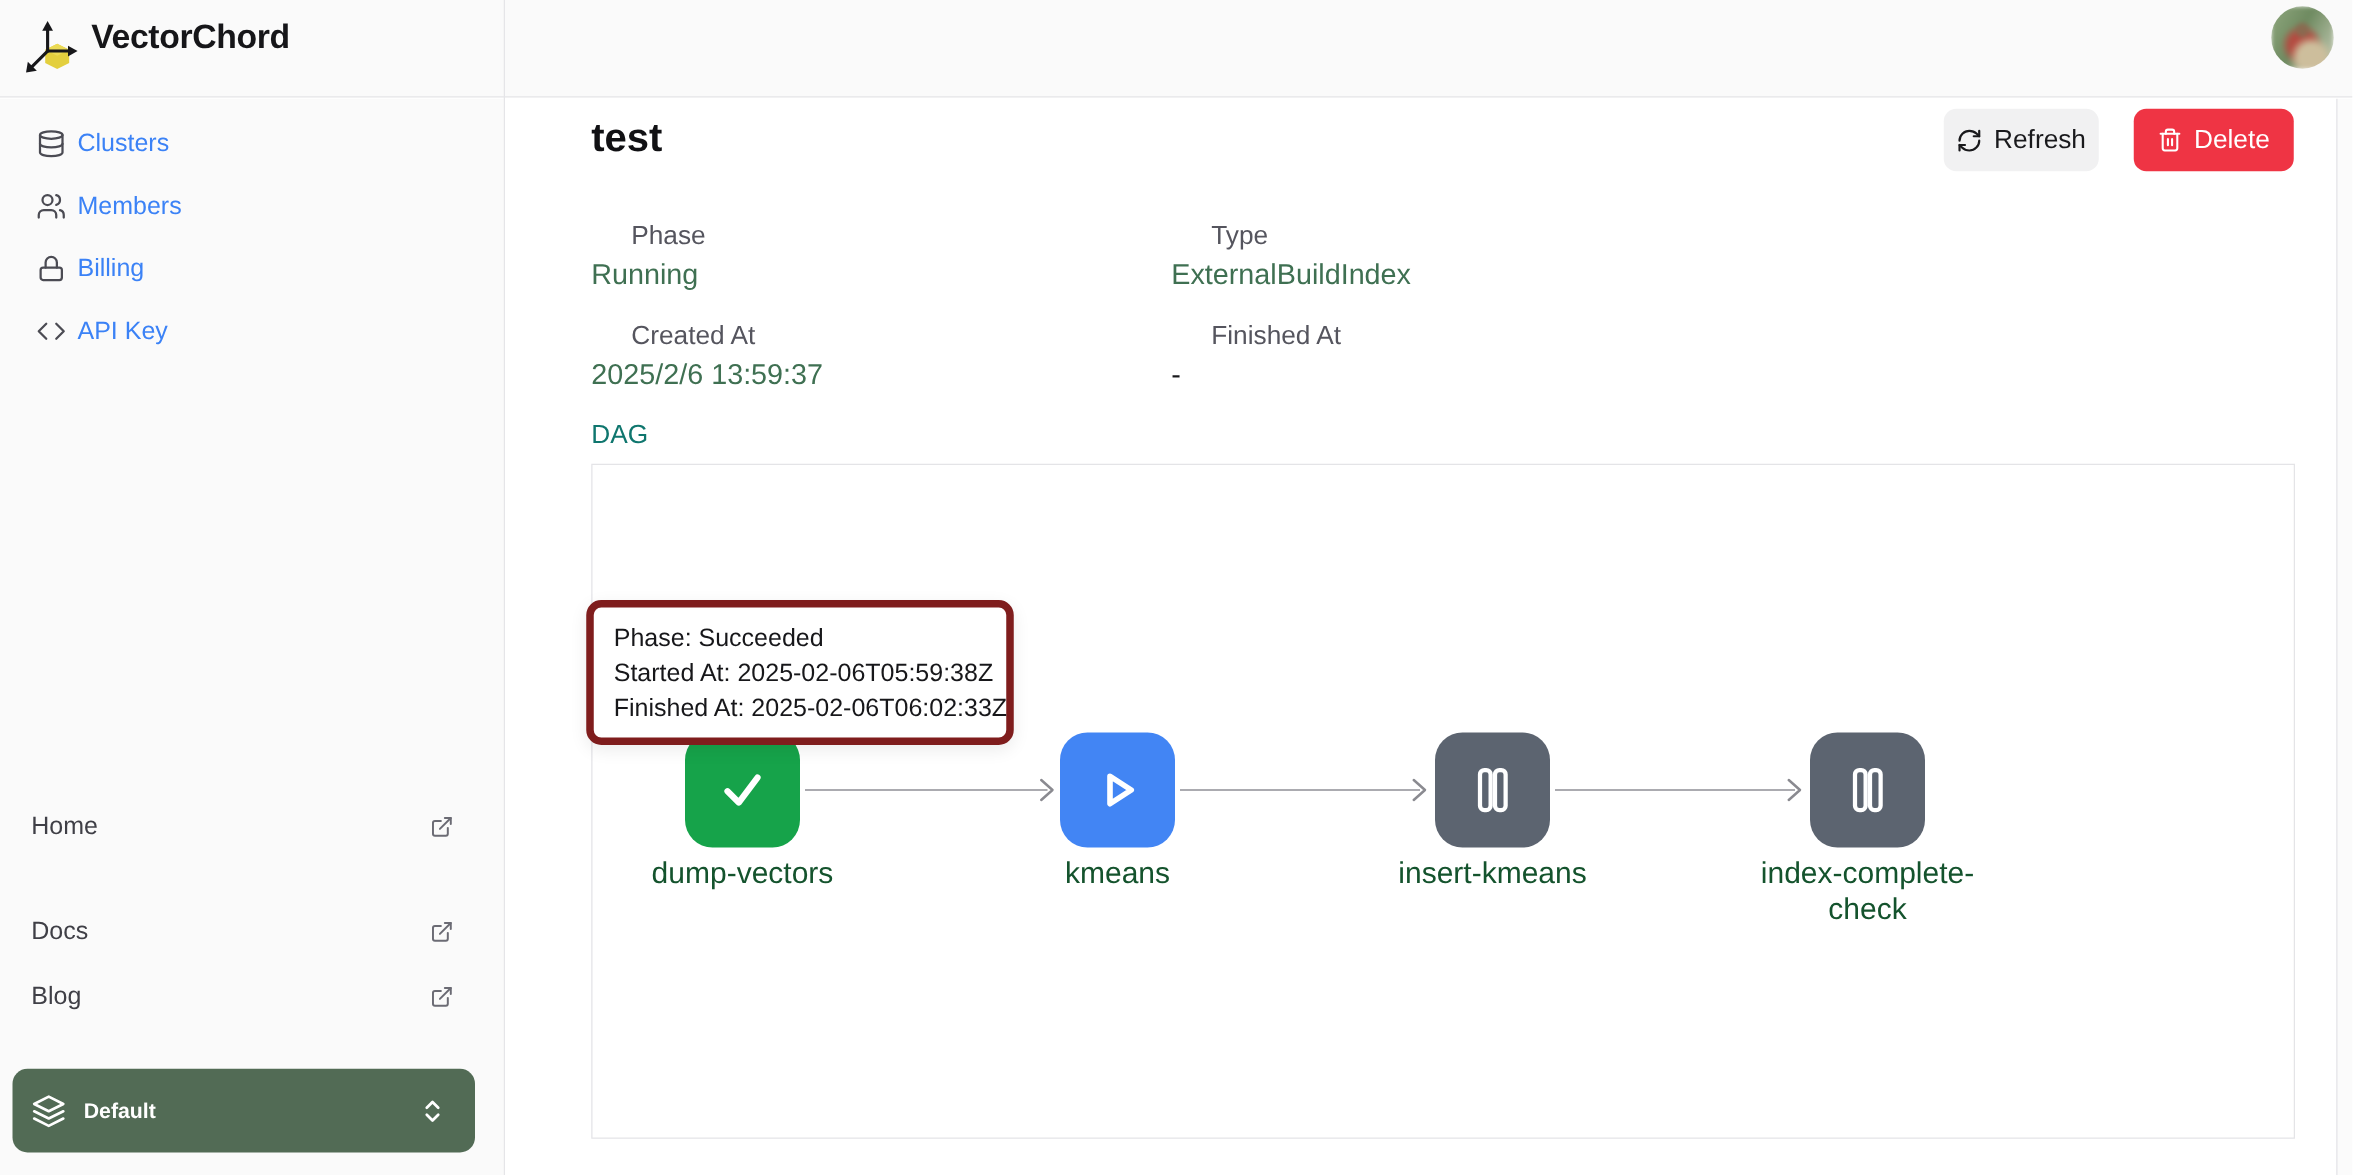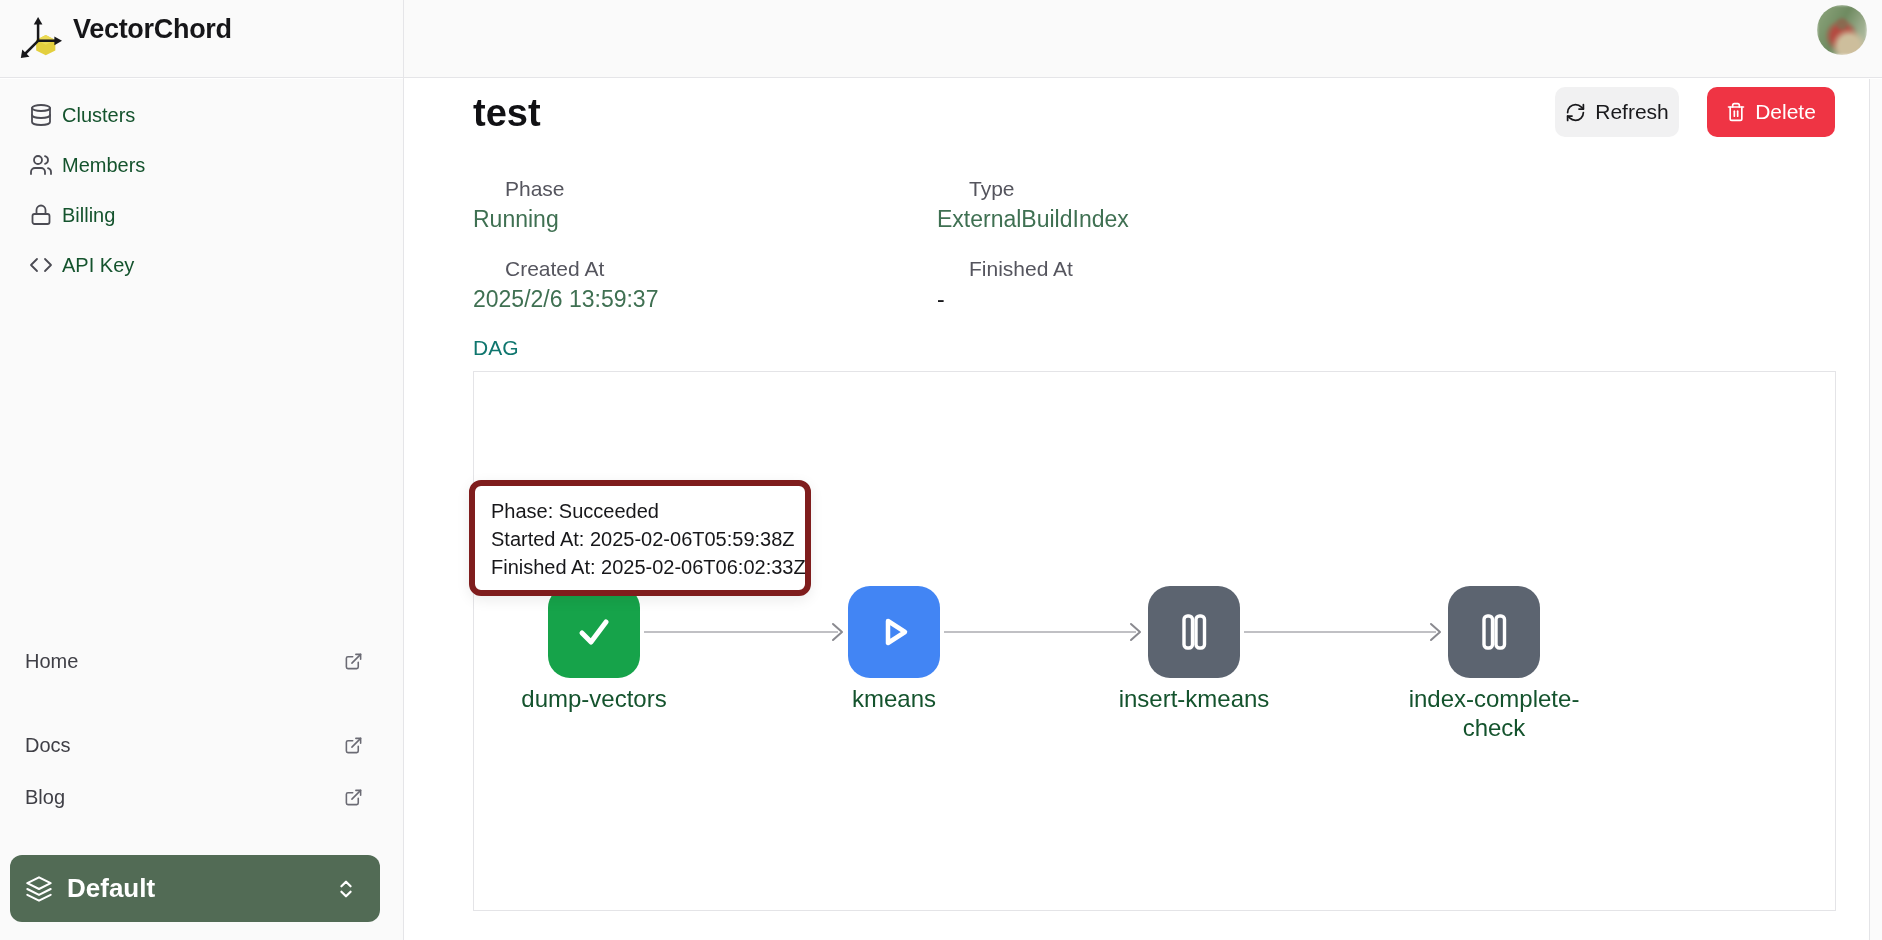--- a/index.html
+++ b/index.html
@@ -25,34 +25,34 @@
       radial-gradient(circle at 50% 38%, #8A6A50 0 10%, rgba(138,106,80,0) 18%),
       radial-gradient(circle at 49% 62%, #B44B41 0 24%, rgba(180,75,65,0) 42%),
       linear-gradient(118deg, #8FA77E 0%, #6E8A60 45%, #A3B294 78%, #C5CBB5 100%);
   }
   .vborder{ position:absolute; left:403px; top:0; width:1px; height:940px; background:#E5E5E8; z-index:3; }
 
   
   .sidebar{ position:absolute; left:0; top:79px; width:403px; height:861px; background:#FAFAFA; }
   .nav{ padding-top:11px; }
   .nav-item{ height:50px; display:flex; align-items:center; padding-left:29px; gap:9px;
-    font-size:20px; color:#14532d; cursor:pointer; }
+    font-size:20px; color:#3b82f6; cursor:pointer; }
   .nav-item svg{ stroke:#4B4B53; }
   .side-link{ position:absolute; left:0; width:403px; height:28px; display:flex; align-items:center;
     padding-left:25px; font-size:20px; color:#3F3F46; cursor:pointer; }
   .side-link svg{ position:absolute; left:344px; stroke:#6B6B74; }
   .switcher{ position:absolute; left:10px; top:776px; width:370px; height:67px; border-radius:12px;
     background:var(--switcher); border:none; display:flex; align-items:center; padding:0 15px;
     cursor:pointer; color:#fff; }
-  .switcher-label{ margin-left:14px; font-size:26px; font-weight:700; color:#fff; }
+  .switcher-label{ margin-left:14px; font-size:17px; font-weight:700; color:#fff; }
   .switcher .chevrons{ margin-left:auto; margin-right:8px; }
 
   
   .main{ position:absolute; left:404px; top:79px; width:1465px; height:861px; background:#fff; }
-  .page-title{ position:absolute; left:69px; top:13px; font-size:38px; font-weight:700; color:#111114; }
+  .page-title{ position:absolute; left:69px; top:13px; font-size:32px; font-weight:700; color:#111114; }
   .btn{ position:absolute; top:8px; height:50px; border:none; border-radius:10px;
     display:flex; align-items:center; justify-content:center; gap:9px; font-size:21px;
     font-family:inherit; cursor:pointer; }
   .btn-refresh{ left:1151px; width:124px; background:#F1F1F2; color:#19191C; }
   .btn-refresh svg{ stroke:#19191C; }
   .btn-delete{ left:1303px; width:128px; background:var(--red); color:#fff; }
   .btn-delete svg{ stroke:#fff; }
 
   .field{ position:absolute; width:420px; }
   .f0{ left:69px;  top:99px; }

